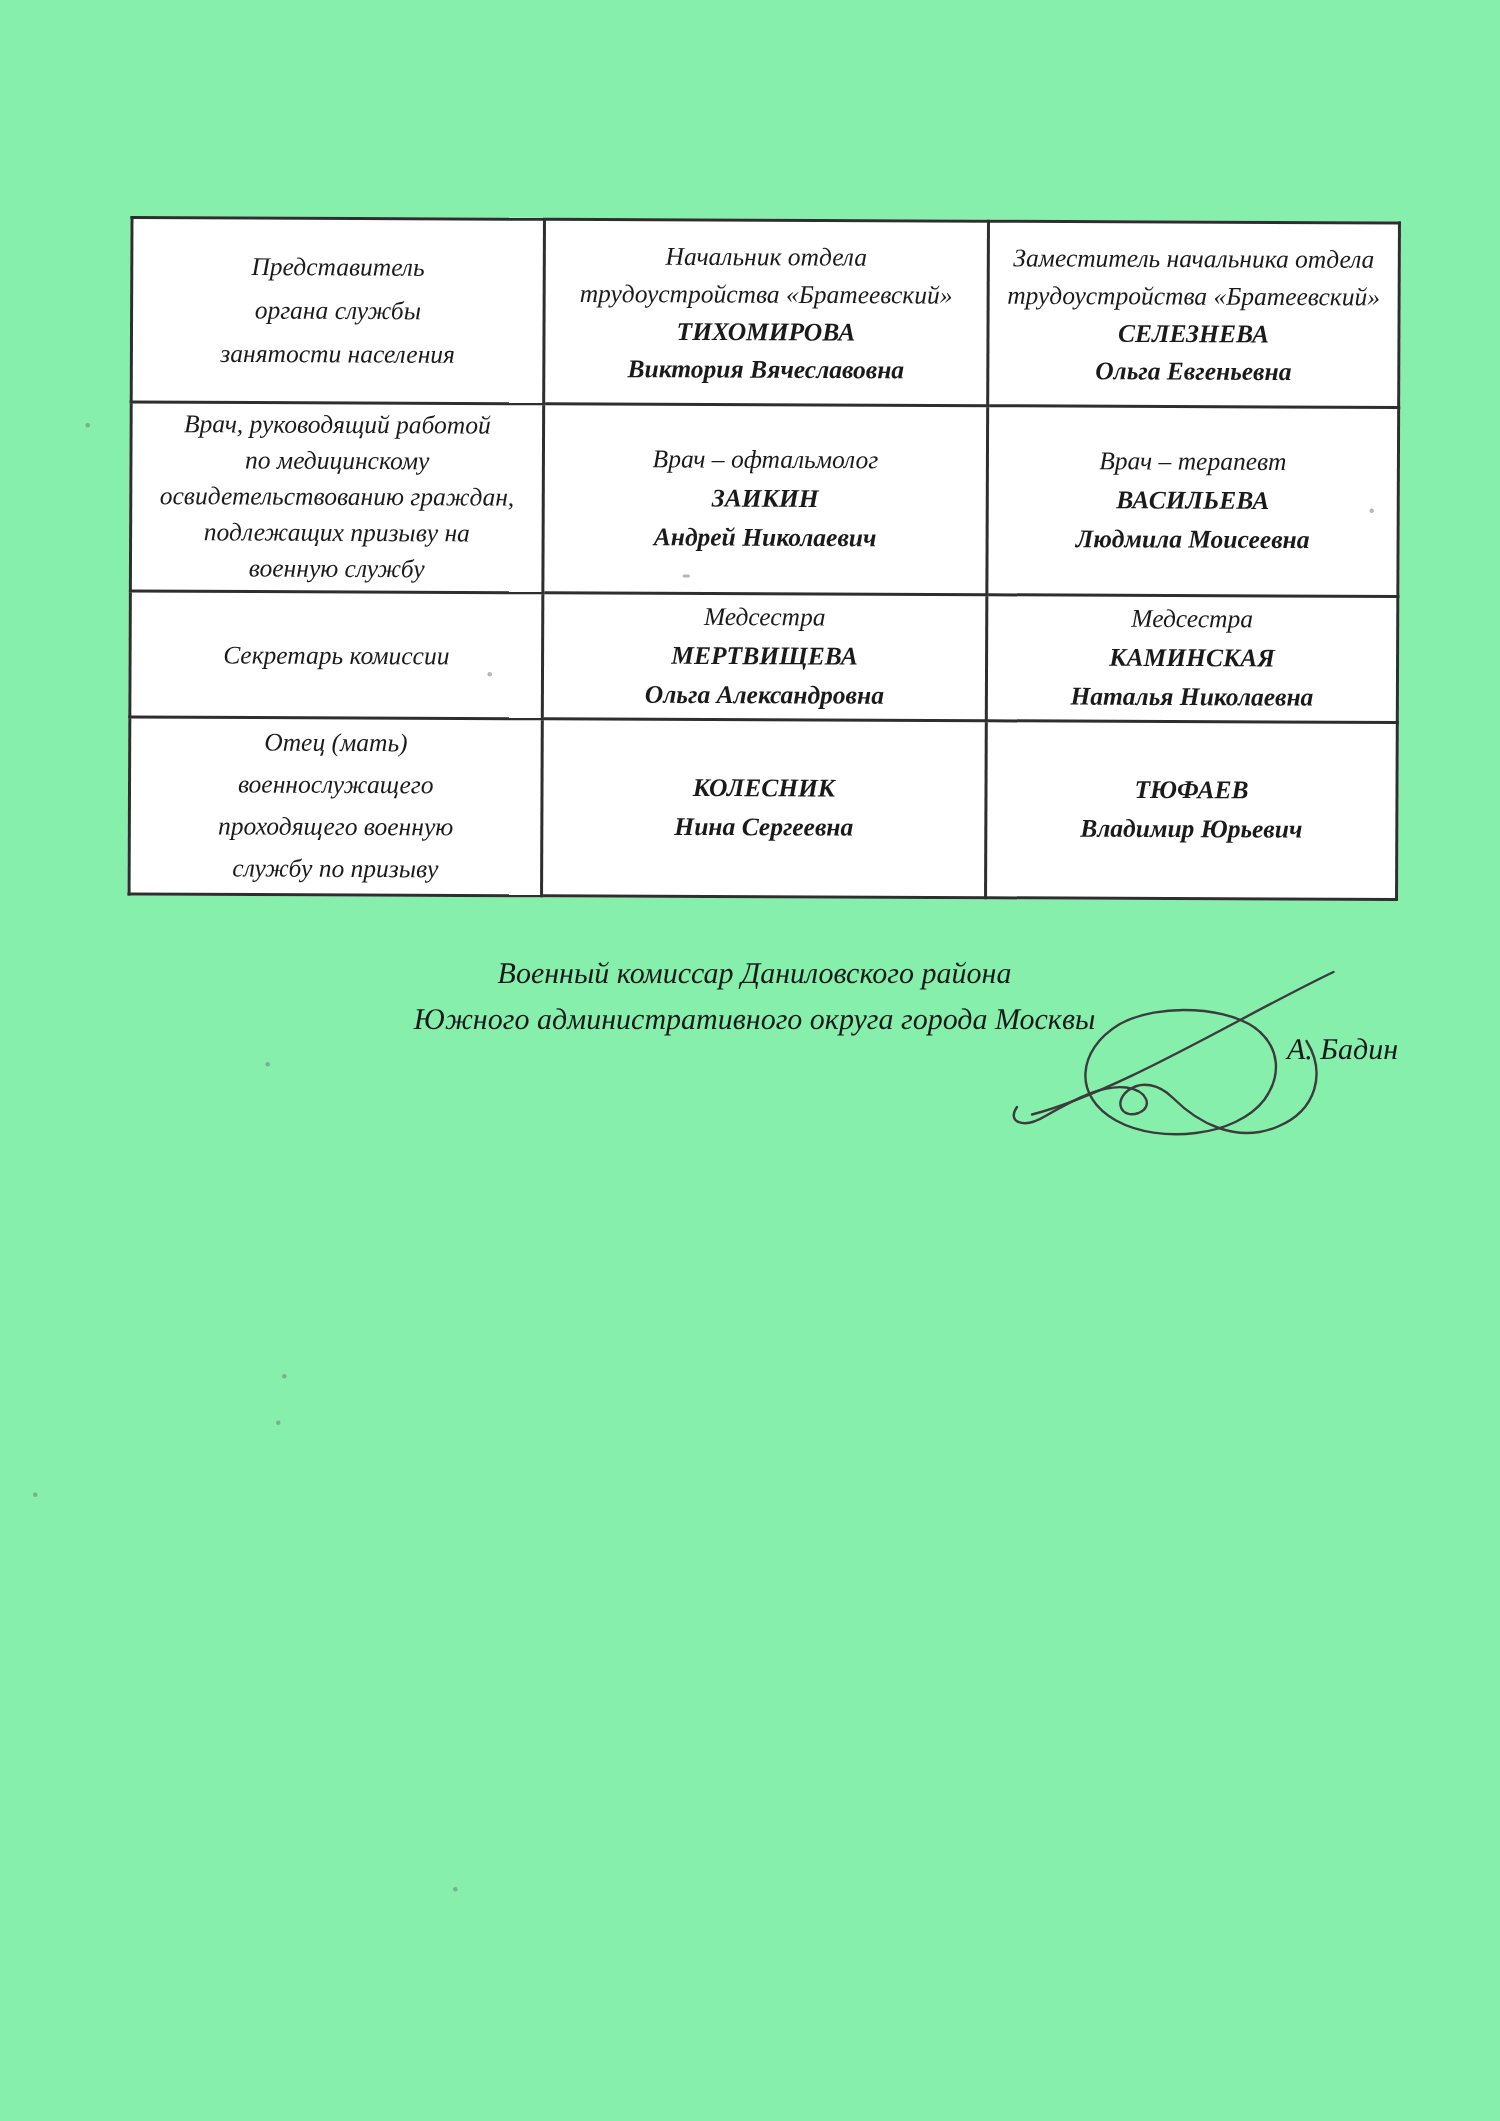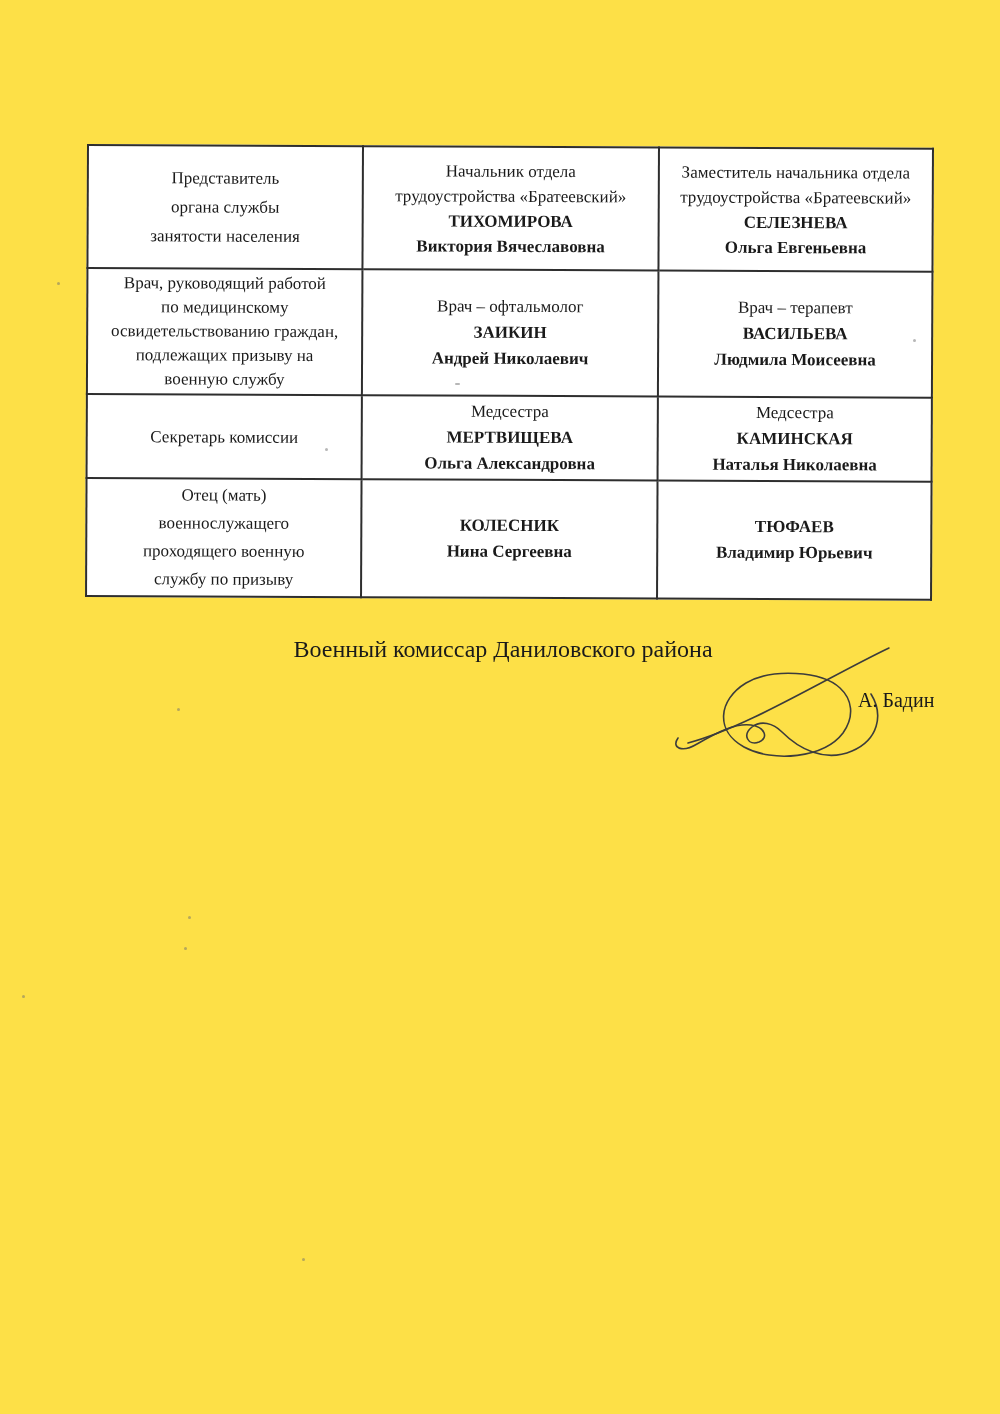--- a/index.html
+++ b/index.html
@@ -2,21 +2,21 @@
 <html><head>
 <meta charset="utf-8">
 <style>
   html,body{margin:0;padding:0;}
   body{
     width:1000px;height:1414px;position:relative;
     background:#ffffff;color:#1a1a1a;
     font-family:"Liberation Serif", serif;
     overflow:hidden;
   }
-  .page{position:absolute;inset:0;background:#fde047;}
+  .page{position:absolute;inset:0;background:#86efac;font-style:italic;}
 
   
   table.doc{
     position:absolute;left:87px;top:144px;
     border-collapse:collapse;table-layout:fixed;
     transform:rotate(0.25deg);transform-origin:0 0;
     background:#fff;
   }
   table.doc td{
     border:2px solid #2e2e2e;
@@ -28,21 +28,21 @@
   .bold{font-weight:bold;}
   td.lh29 .ln{line-height:29px;}
   td.lh28 .ln{line-height:28px;}
   td.lh26 .ln{line-height:26px;}
   td.lh25 .ln{line-height:25px;}
   td.lh24 .ln{line-height:24px;}
 
   
   .footer{
     position:absolute;left:200px;top:634px;width:606px;
-    text-align:center;font-size:24px;line-height:31px;
+    text-align:center;font-size:20px;line-height:31px;
   }
   .sig-name{
     position:absolute;left:830px;top:689px;
     font-size:20px;white-space:nowrap;margin-left:28px;
   }
   .sig-svg{position:absolute;left:672px;top:636px;}
 
   
   .speck{
     position:absolute;width:3px;height:3px;border-radius:50%;
@@ -128,20 +128,21 @@
         <td class="lh26">
           <div class="ln bold">ТЮФАЕВ</div>
           <div class="ln bold">Владимир Юрьевич</div>
         </td>
       </tr>
     </tbody>
   </table>
 
   <div class="footer">
     <div>Военный комиссар Даниловского района</div>
+    <div>Южного административного округа города Москвы</div>
   </div>
 
   <svg class="sig-svg" width="232" height="135" viewBox="0 0 232 135">
     <g fill="none" stroke="#3c3c3c" stroke-width="1.6" stroke-linecap="round">
 
       <path d="M 6 102 C -1 112, 10 117, 25 108 C 46 96, 63 87, 79 89 C 93 91, 97 102, 87 106 C 76 110, 70 99, 80 91 C 89 84, 101 87, 110 96 C 126 112, 152 127, 180 115 C 206 104, 212 79, 199 58"></path>
 
       <path d="M 168 52 C 150 35, 100 32, 74 47 C 46 64, 43 95, 72 111 C 101 127, 152 122, 171 97 C 183 80, 180 63, 168 52"></path>
 
       <path d="M 16 107 C 74 92, 158 40, 217 12"></path>

